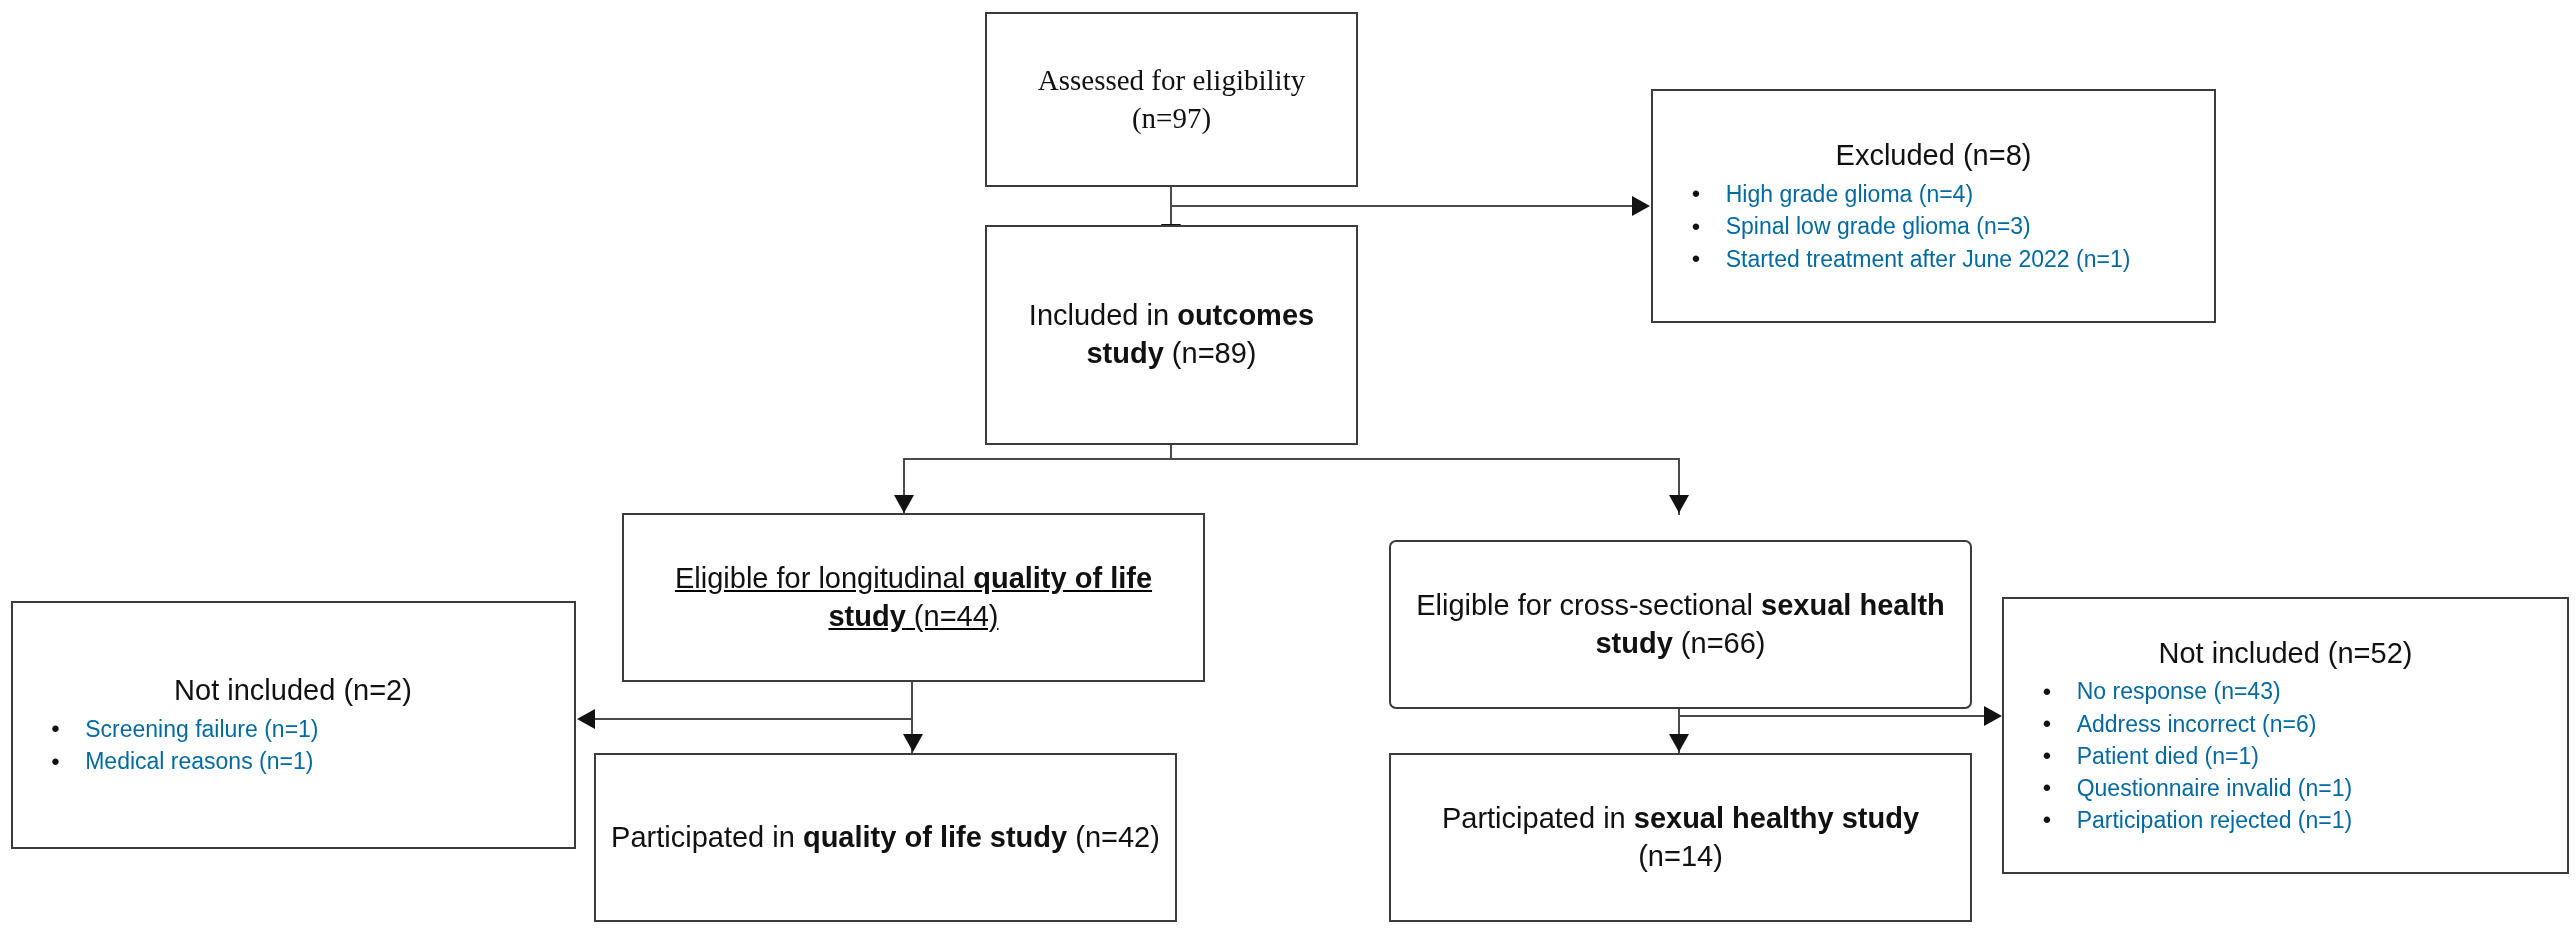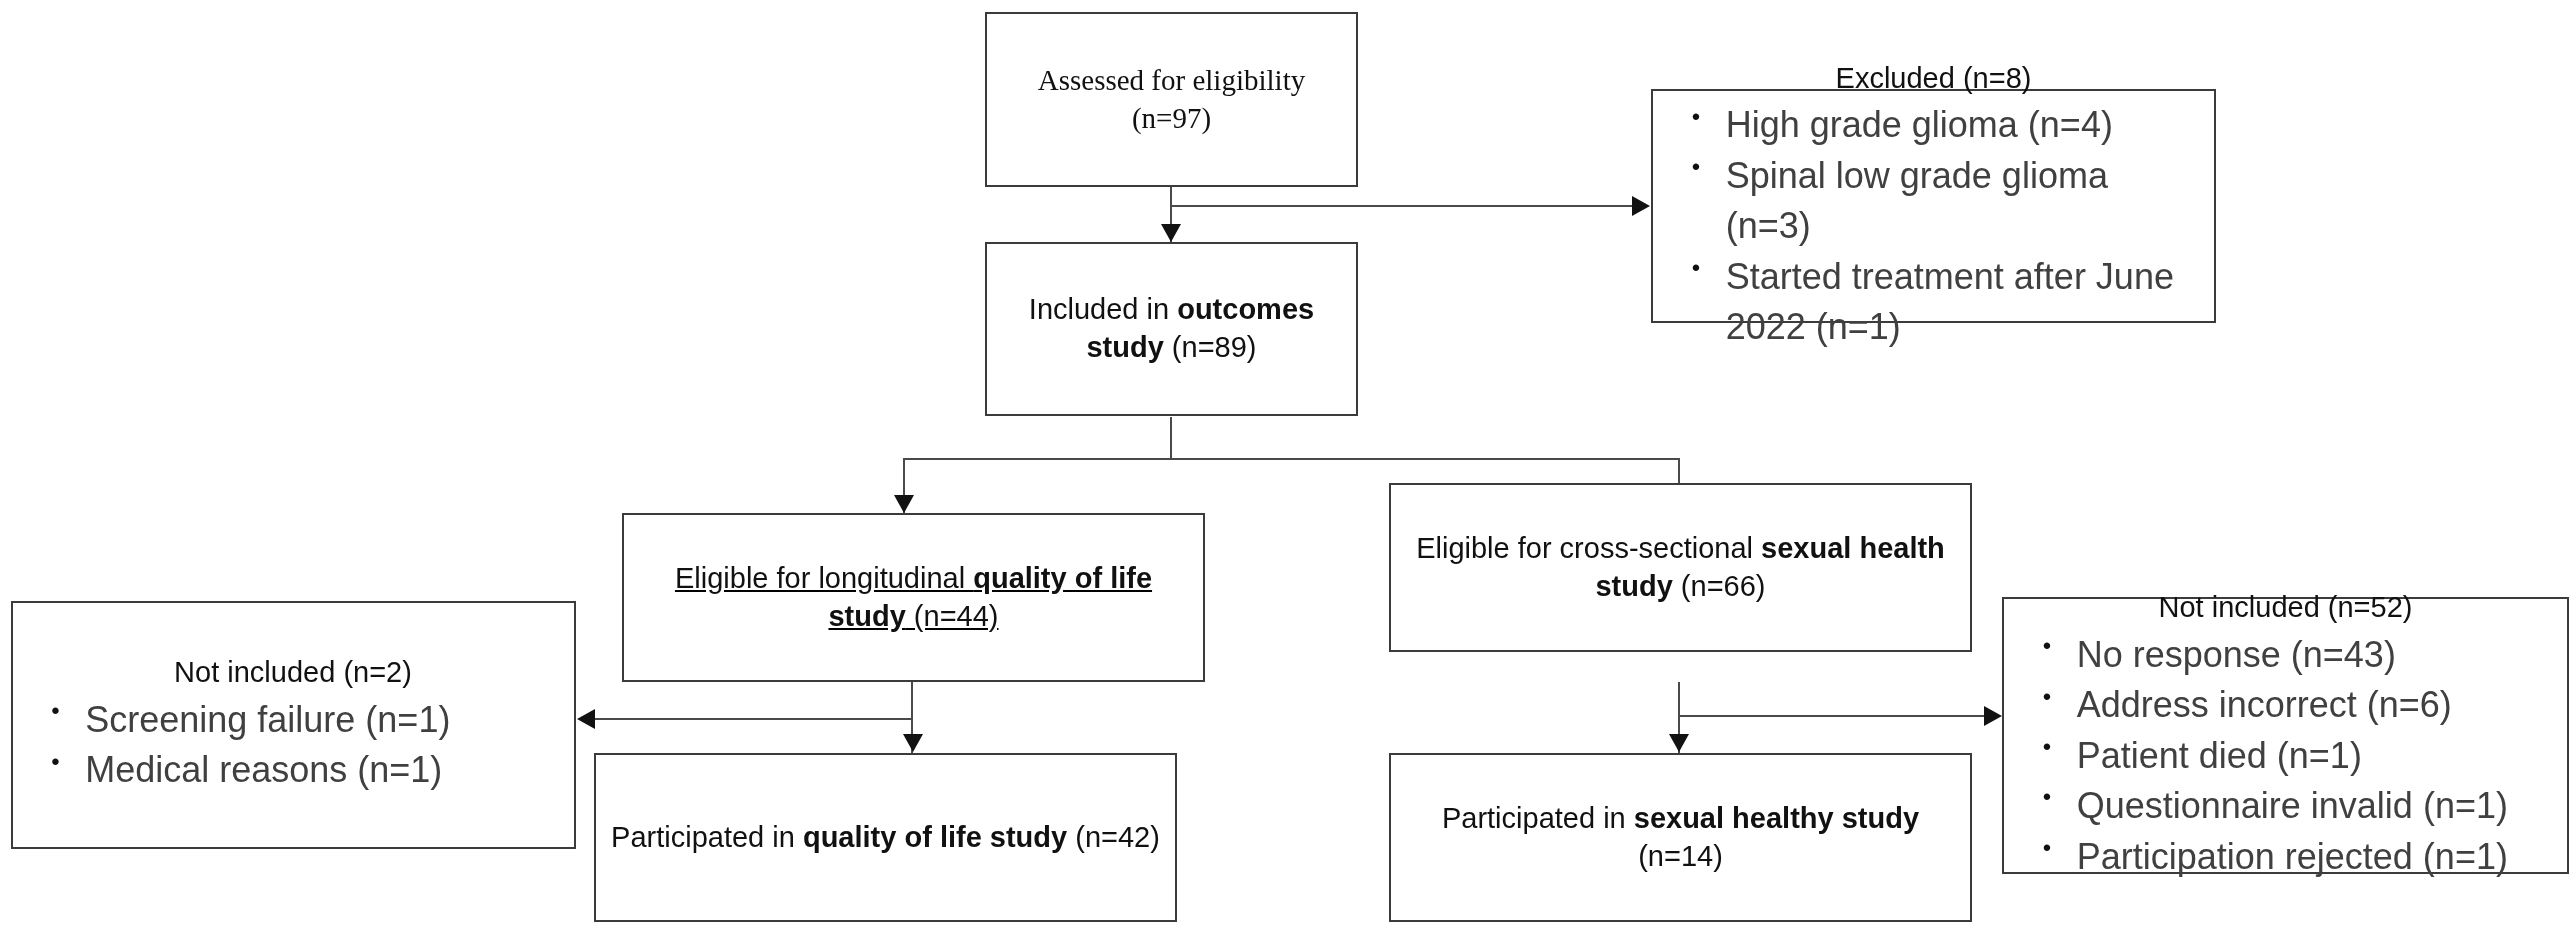--- a/index.html
+++ b/index.html
@@ -51,23 +51,23 @@
     color: #111111;
     margin-bottom: 3.2px;
   }
   ul.bullets {
     list-style: none;
     margin: 0;
     padding: 0 0 0 27.4px;
   }
   ul.bullets li {
     position: relative;
-    font-size: 36px;
+    font-size: 23px;
     line-height: 1.40;
-    color: #404040;
+    color: #0369a1;
     padding-left: 34px;
     text-align: left;
   }
   ul.bullets li::before {
     content: "\2022";
     position: absolute;
     left: 0;
     top: -0.8px;
     font-size: 24px;
     color: #111111;
@@ -145,33 +145,33 @@
 
   <div class="node list-node" style="left:1651px; top:89px; width:565px; height:234px;">
     <div class="list-title">Excluded (n=8)</div>
     <ul class="bullets">
       <li>High grade glioma (n=4)</li>
       <li>Spinal low grade glioma (n=3)</li>
       <li>Started treatment after June 2022 (n=1)</li>
     </ul>
   </div>
 
-  <div class="node" style="left:985px; top:242px; width:373px; height:174px;justify-content:center;">
+  <div class="node" style="left:985px; top:225px; width:373px; height:220px;justify-content:center;">
     <div class="node-text">
       <span>Included in </span><b>outcomes study</b><span> (n=89)</span>
     </div>
   </div>
 
   <div class="node" style="left:622px; top:513px; width:583px; height:169px;text-decoration:underline;">
     <div class="node-text">
       <span>Eligible for longitudinal </span><b>quality of life study</b><span> (n=44)</span>
     </div>
   </div>
 
-  <div class="node" style="left:1389px; top:483px; width:583px; height:169px;">
+  <div class="node" style="left:1389px; top:540px; width:583px; height:169px;border-radius:7px;">
     <div class="node-text">
       <span>Eligible for cross-sectional </span><b>sexual health study</b><span> (n=66)</span>
     </div>
   </div>
 
   <div class="node list-node" style="left:10.5px; top:601px; width:565px; height:248px;">
     <div class="list-title">Not included (n=2)</div>
     <ul class="bullets">
       <li>Screening failure (n=1)</li>
       <li>Medical reasons (n=1)</li>

